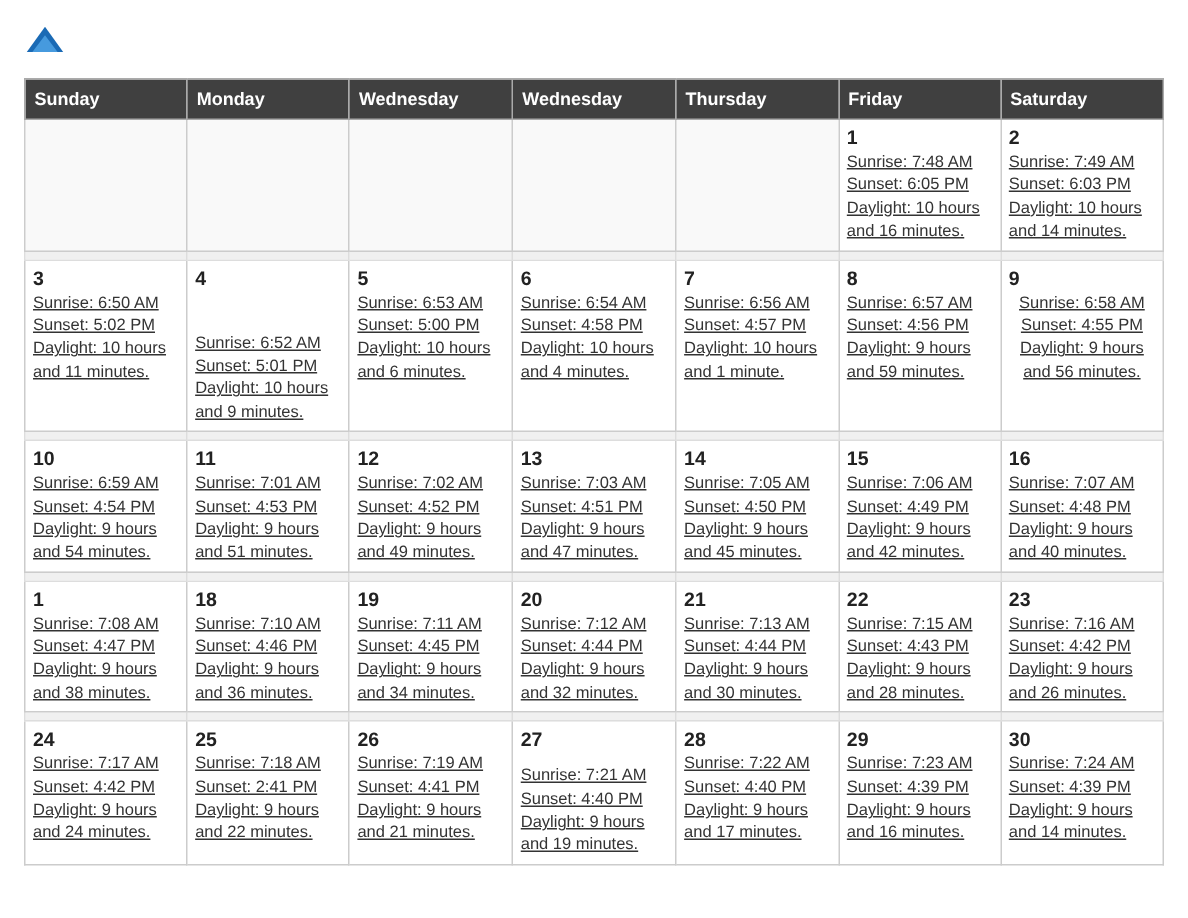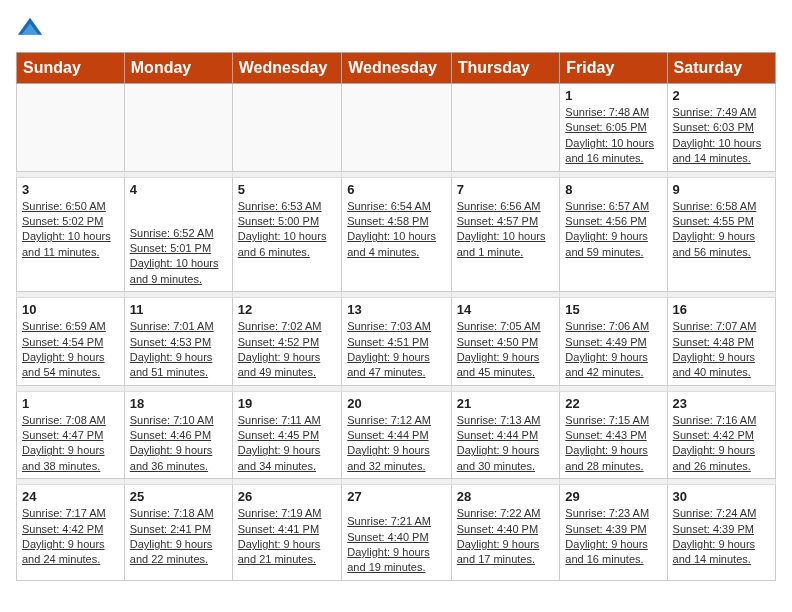--- a/index.html
+++ b/index.html
@@ -44,25 +44,25 @@
     .location-title {
       font-size: 16px;
       color: #555;
     }
     .calendar {
       width: 100%;
       border-collapse: collapse;
       font-size: 11px;
     }
     .calendar th {
-      background: #c2410c;
+      background: #404040;
       color: #fff;
       text-align: left;
       padding: 6px 6px;
-      font-size: 16px;
+      font-size: 12px;
       font-weight: bold;
       border: 1px solid #aaa;
     }
     .calendar td {
       border: 1px solid #ccc;
       vertical-align: top;
       padding: 4px 5px;
       width: 110px;
       min-height: 80px;
       background: #fff;
@@ -182,21 +182,21 @@
 Daylight: 10 hours and 1 minute.</div>
         </td>
         <td>
           <div class="day-num">8</div>
           <div class="day-info" style="white-space: pre-line;">Sunrise: 6:57 AM
 Sunset: 4:56 PM
 Daylight: 9 hours and 59 minutes.</div>
         </td>
         <td>
           <div class="day-num">9</div>
-          <div class="day-info" style="white-space: pre-line;">Sunrise: 6:58 AM
+          <div class="day-info" style="white-space: pre-line; text-align: center;">Sunrise: 6:58 AM
 Sunset: 4:55 PM
 Daylight: 9 hours and 56 minutes.</div>
         </td>
       </tr>
       <tr class="row-separator">
         <td></td>
         <td></td>
         <td></td>
         <td></td>
         <td></td>

